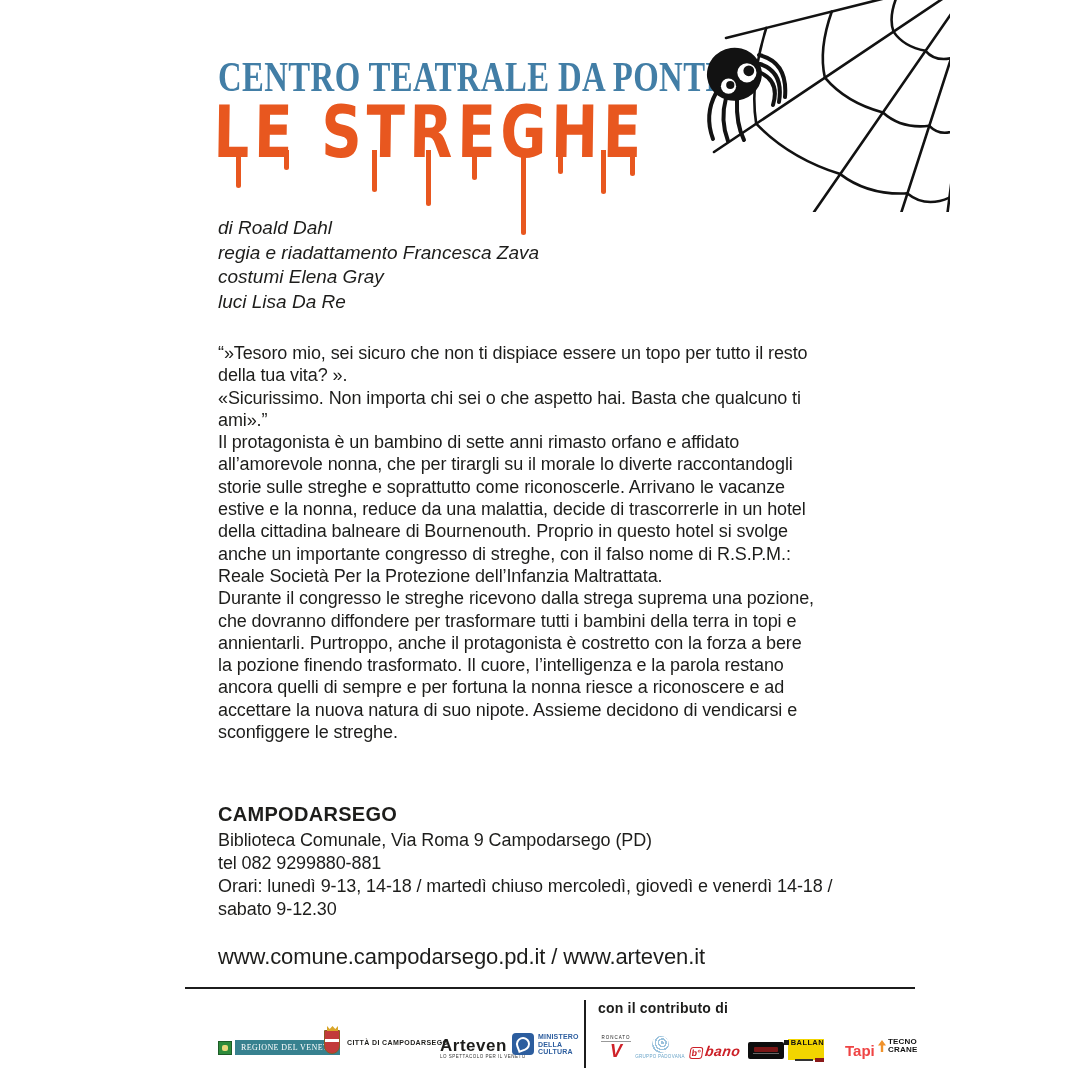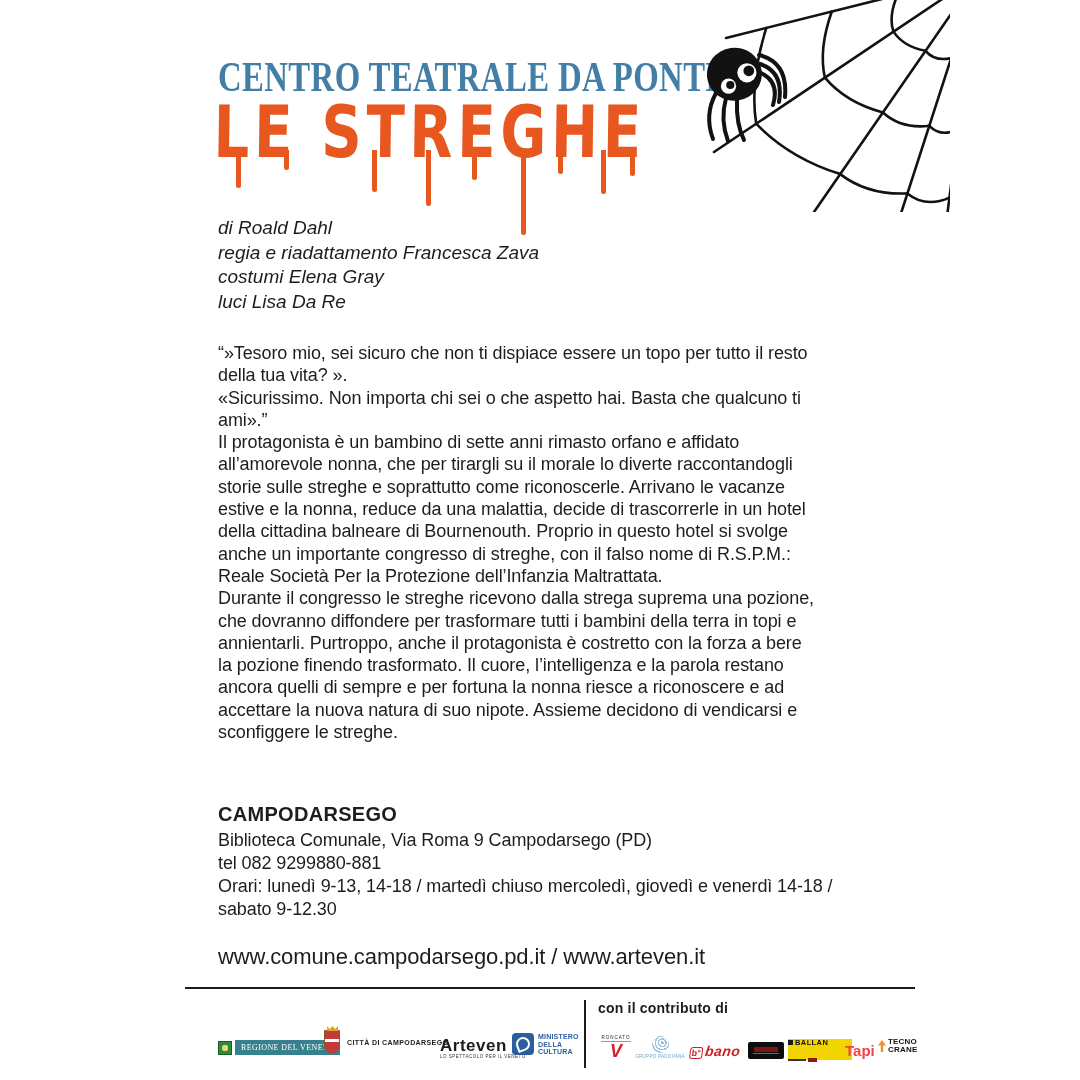--- a/index.html
+++ b/index.html
@@ -90,22 +90,22 @@
   
   .bano{left:690px;top:1043px;color:var(--bano_red);transform:skewX(-8deg);align-items:baseline;gap:2px;}
   .bano .pfx{font-size:9px;font-weight:800;border:1px solid var(--bano_red);border-radius:3px;padding:0 1px;}
   .bano .main{font-size:14px;font-weight:800;font-style:italic;letter-spacing:.5px;}
   
   .darkbox{left:748px;top:1042px;width:36px;height:17px;background:#0d0d0d;border-radius:2px;
            flex-direction:column;justify-content:center;align-items:center;display:flex;gap:1px;}
   .darkbox .streak{width:24px;height:5px;background:#7a1616;border-radius:1px;}
   .darkbox .line{width:26px;height:1.5px;background:#666;}
   
-  .ballan{left:788px;top:1039px;width:64px;height:21px;background:var(--ballan_yellow);
-          flex-direction:column;justify-content:center;align-items:flex-start;display:flex;gap:11px;}
+  .ballan{left:788px;top:1039px;width:36px;height:21px;background:var(--ballan_yellow);
+          flex-direction:column;justify-content:center;align-items:flex-end;display:flex;gap:11px;}
   .ballan .row1{display:flex;align-items:center;gap:2px;}
   .ballan .dot{width:5px;height:5px;background:#1a1a1a;}
   .ballan .txt{font-size:7.5px;font-weight:900;letter-spacing:.4px;color:#111;}
   .ballan .row2{display:flex;align-items:center;gap:2px;}
   .ballan .tiny{width:18px;height:2px;background:#333;}
   .ballan .tag{width:9px;height:4px;background:#8a1a1a;}
   
   .tapi{left:845px;top:1042px;font-size:15px;font-weight:900;letter-spacing:0;color:#ef4444;}
   
   .tecno{left:878px;top:1038px;gap:2px;}

